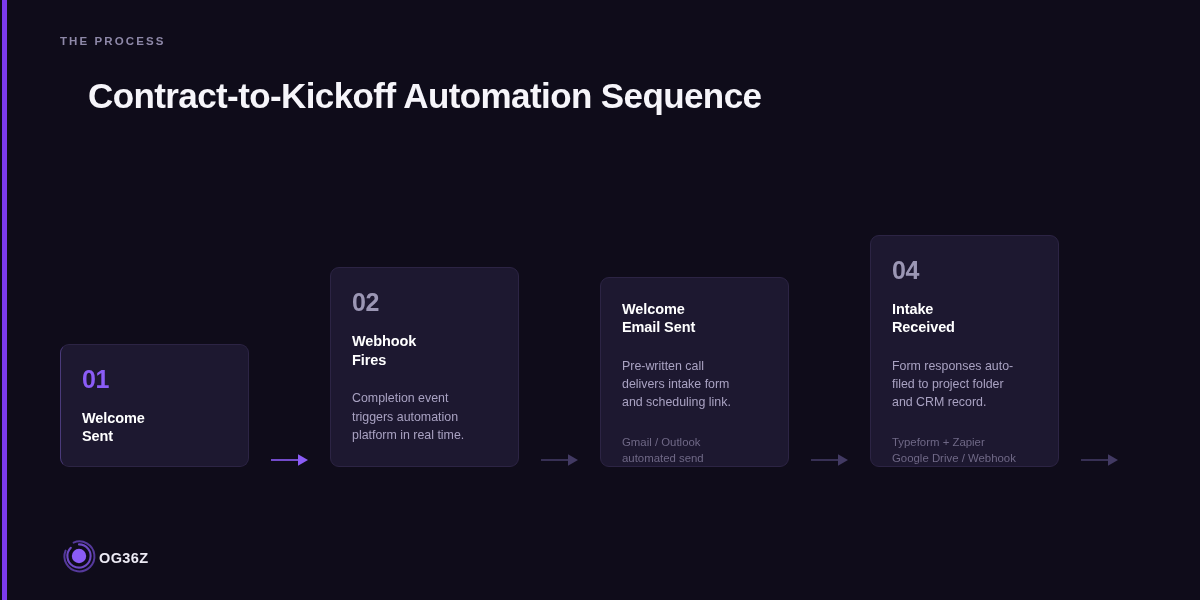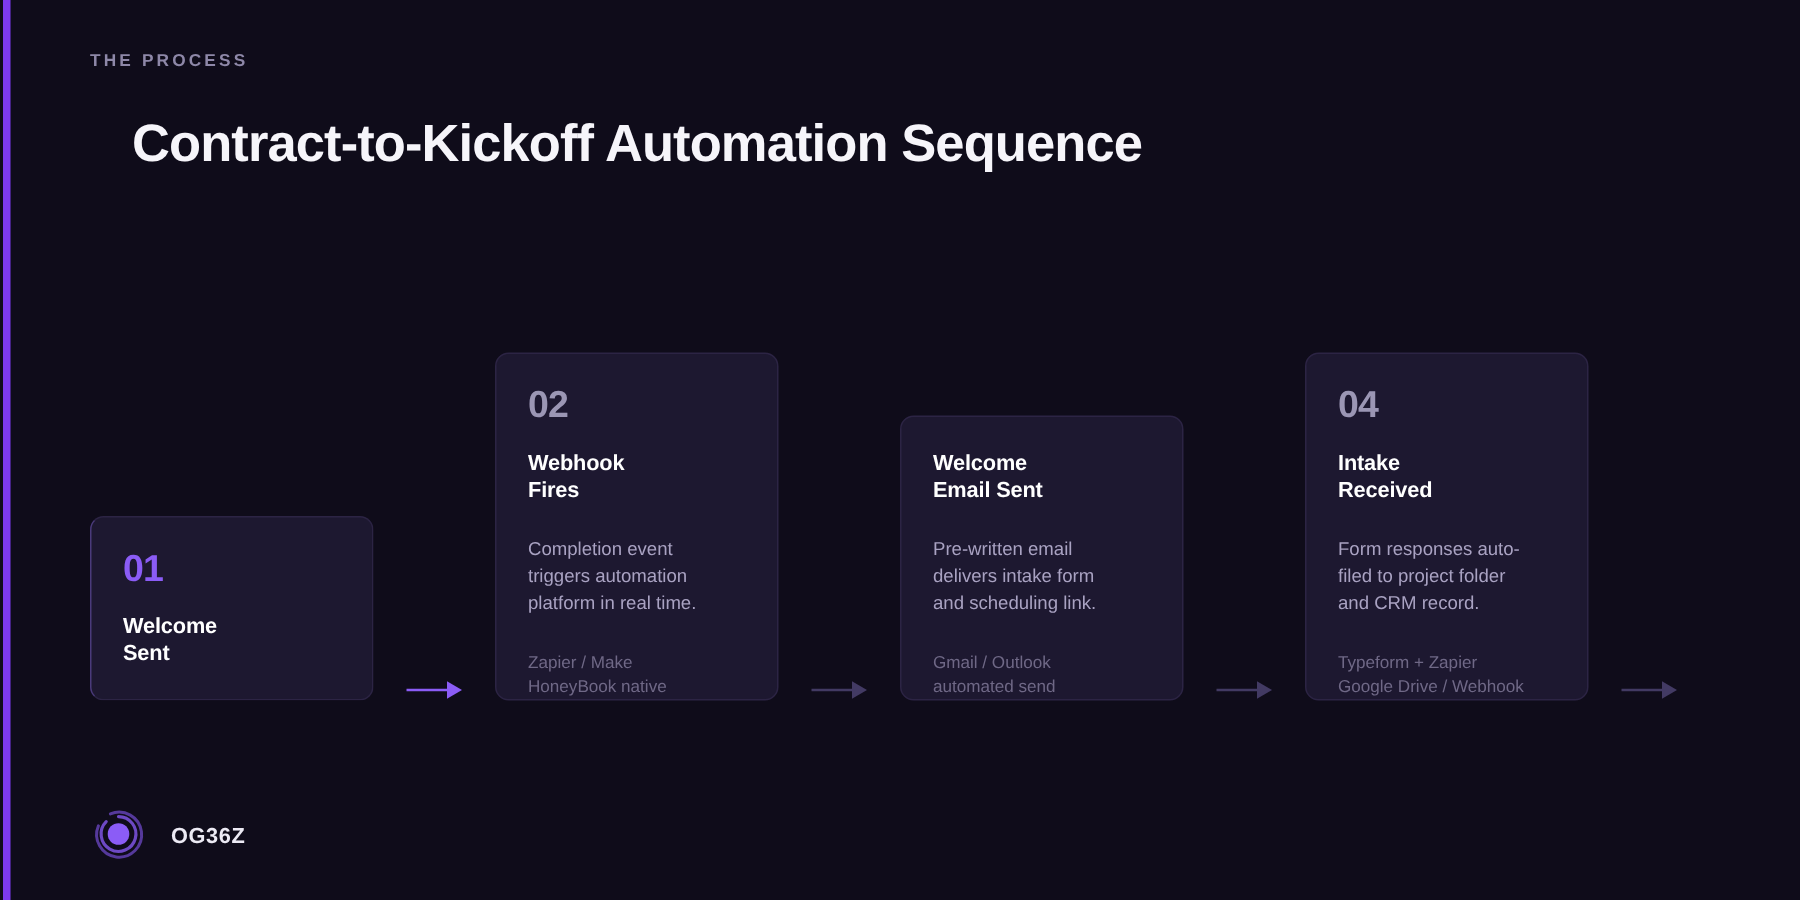--- a/index.html
+++ b/index.html
@@ -126,21 +126,21 @@
 
   .connector svg { display: block; overflow: visible; }
 
   
   #footer-logo {
     position: absolute;
     left: 60px;
     top: 537px;
     display: flex;
     align-items: center;
-    gap: 16px;
+    gap: 1px;
   }
 
   #logo-mark { display: block; }
 
   #logo-text {
     font-size: 14.5px;
     font-weight: 700;
     color: #eceaf4;
     letter-spacing: 0.4px;
     line-height: 1;
@@ -168,33 +168,31 @@
         <path d="M 27 1.2 L 37 7 L 27 12.8 Z" fill="#8b5cf6"></path>
       </svg>
     </div>
     <div class="step-card">
       <div class="step-num">02</div>
       <div class="step-title">Webhook
 Fires</div>
       <div class="step-desc">Completion event
 triggers automation
 platform in real time.</div>
-      <div class="step-tools">Zapier / Make
-HoneyBook native</div>
     </div>
     <div class="connector">
       <svg width="38" height="14" viewBox="0 0 38 14">
         <line x1="0" y1="7" x2="27" y2="7" stroke="#423a63" stroke-width="1.6"></line>
         <path d="M 27 1.2 L 37 7 L 27 12.8 Z" fill="#423a63"></path>
       </svg>
     </div>
     <div class="step-card">
       <div class="step-title">Welcome
 Email Sent</div>
-      <div class="step-desc">Pre-written email
+      <div class="step-desc">Pre-written call
 delivers intake form
 and scheduling link.</div>
       <div class="step-tools">Gmail / Outlook
 automated send</div>
     </div>
     <div class="connector">
       <svg width="38" height="14" viewBox="0 0 38 14">
         <line x1="0" y1="7" x2="27" y2="7" stroke="#423a63" stroke-width="1.6"></line>
         <path d="M 27 1.2 L 37 7 L 27 12.8 Z" fill="#423a63"></path>
       </svg>

